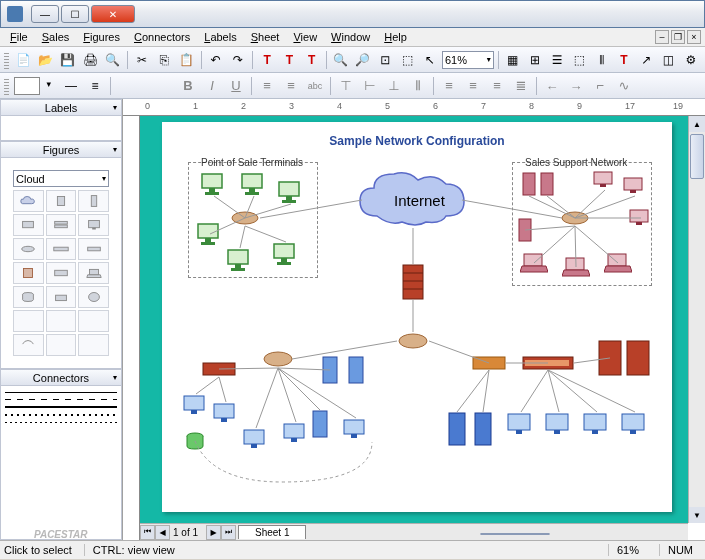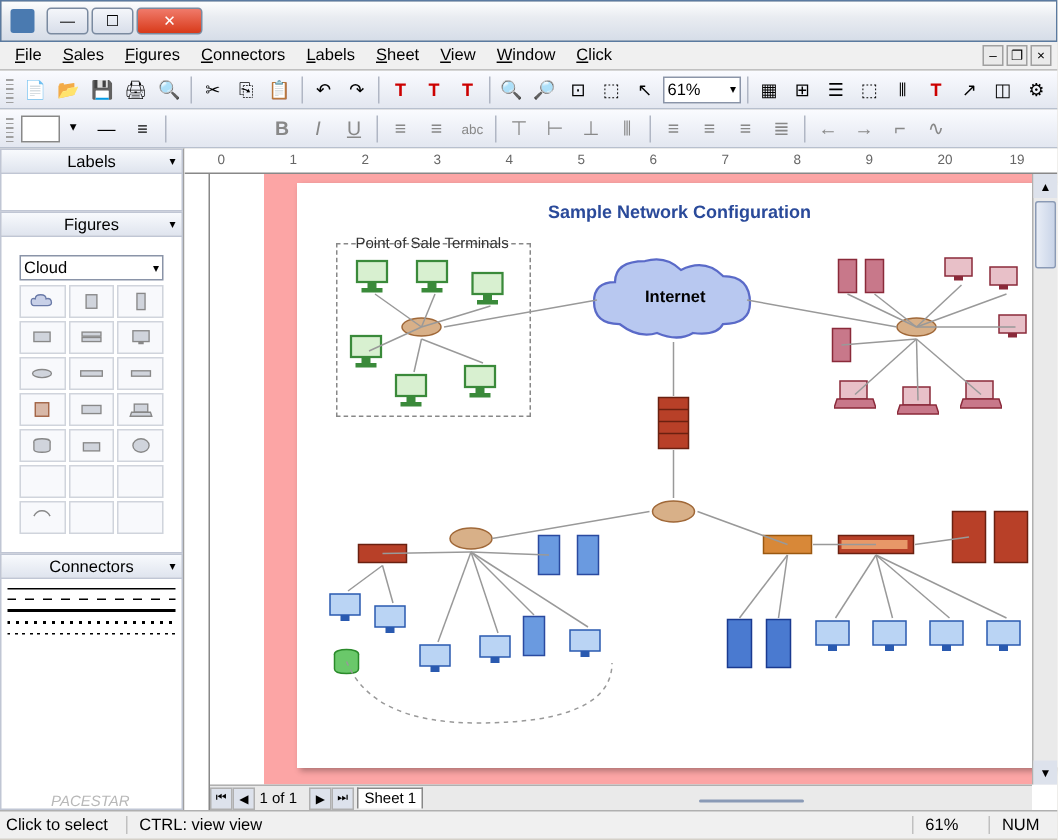--- a/index.html
+++ b/index.html
@@ -45,67 +45,67 @@
 .conn-line{height:1px;background:#000;}
 .conn-line.dash{background:repeating-linear-gradient(90deg,#000 0 6px,transparent 6px 12px);}
 .conn-line.dot{background:repeating-linear-gradient(90deg,#000 0 2px,transparent 2px 6px);height:2px;}
 .conn-line.ddot{background:repeating-linear-gradient(90deg,#000 0 2px,transparent 2px 5px);}
 
 
 .canvas-wrap{flex:1;background:#fff;position:relative;overflow:hidden;}
 .ruler-h{height:17px;background:#fff;border-bottom:1px solid #888;position:relative;font-size:9px;color:#666;}
 .ruler-h span{position:absolute;top:2px;}
 .ruler-v{width:17px;background:#fff;border-right:1px solid #888;position:absolute;left:0;top:17px;bottom:0;}
-.canvas-inner{position:absolute;left:17px;top:17px;right:17px;bottom:17px;background:#fca5a5;margin-left:36px;}
+.canvas-inner{position:absolute;left:17px;top:17px;right:17px;bottom:17px;background:#14b8a6;}
 .page{position:absolute;left:22px;top:6px;width:510px;height:390px;background:#fff;box-shadow:2px 2px 4px rgba(0,0,0,0.3);}
 .scroll-v{position:absolute;right:0;top:17px;bottom:17px;width:17px;background:#eaeaea;border-left:1px solid #b0b0b0;}
 .scroll-v .thumb{position:absolute;left:1px;right:1px;top:18px;height:45px;background:linear-gradient(90deg,#e8edf6,#c9d4e8);border:1px solid #8a9ab6;border-radius:2px;}
 .scroll-v .arr{position:absolute;left:0;right:0;height:16px;background:#dde2ec;display:flex;align-items:center;justify-content:center;font-size:8px;}
 .scroll-h{position:absolute;left:17px;right:17px;bottom:0;height:17px;background:#eaeaea;border-top:1px solid #b0b0b0;display:flex;align-items:center;}
 .scroll-h .nav{display:flex;gap:0;height:15px;}
 .scroll-h .nav div{width:15px;border:1px solid #b0b0b0;background:#dde2ec;display:flex;align-items:center;justify-content:center;font-size:8px;}
 .scroll-h .pg{width:36px;font-size:10px;padding:0 3px;}
-.scroll-h .tab{background:#fff;border:1px solid #888;border-bottom:none;padding:1px 4px;font-size:10px;margin-left:2px;}
+.scroll-h .tab{background:#fff;border:1px solid #888;border-bottom:none;padding:1px 16px;font-size:10px;margin-left:2px;}
 .scroll-h .track{flex:1;position:relative;margin:0 15px;}
 .scroll-h .thumb2{position:absolute;top:1px;bottom:1px;left:45%;width:70px;background:linear-gradient(#e8edf6,#c9d4e8);border:1px solid #8a9ab6;border-radius:2px;}
 
 
 .pg-title{position:absolute;top:12px;left:0;right:0;text-align:center;font-weight:bold;font-size:12px;color:#2a4a9a;}
 .grp-box{position:absolute;border:1px dashed #888;}
 .grp-label{position:absolute;top:-6px;left:12px;font-size:10px;color:#333;background:transparent;text-align:center;}
 .cloud{position:absolute;}
 .cloud svg{width:120px;height:66px;}
-.cloud-label{position:absolute;font-size:11px;font-weight:700;}
+.cloud-label{position:absolute;font-size:15px;font-weight:400;}
 .device{position:absolute;}
 
 
 .statusbar{height:19px;background:#f0f0f0;border-top:1px solid #b0b0b0;display:flex;align-items:center;font-size:11px;padding:0 4px;gap:12px;position:relative;}
 .statusbar .cell{border-left:1px solid #c0c0c0;padding:0 8px;}
-.logo{position:absolute;left:2px;bottom:20px;font-size:10px;color:#b8b8b8;font-style:italic;font-weight:normal;padding-left:32px;}
+.logo{position:absolute;left:2px;bottom:20px;font-size:10px;color:#b8b8b8;font-style:italic;font-weight:bold;padding-left:32px;}
 </style>
 </head>
 <body>
 
 <div class="titlebar">
   <div class="icon"></div>
   <div class="winbtn">—</div>
   <div class="winbtn">☐</div>
   <div class="winbtn close">✕</div>
 </div>
 
 <div class="menubar">
   <span>File</span>
   <span>Sales</span>
   <span>Figures</span>
   <span>Connectors</span>
   <span>Labels</span>
   <span>Sheet</span>
   <span>View</span>
   <span>Window</span>
-  <span>Click</span>
+  <span>Help</span>
   <div class="mdi-ctrl">
     <div>–</div>
     <div>❐</div>
     <div>×</div>
   </div>
 </div>
 
 <div class="toolbar">
   <div class="tb-grip"></div>
   <div class="tbtn">📄</div>
@@ -299,21 +299,21 @@
       <span style="left:22px">0</span>
       <span style="left:70px">1</span>
       <span style="left:118px">2</span>
       <span style="left:166px">3</span>
       <span style="left:214px">4</span>
       <span style="left:262px">5</span>
       <span style="left:310px">6</span>
       <span style="left:358px">7</span>
       <span style="left:406px">8</span>
       <span style="left:454px">9</span>
-      <span style="left:502px">20</span>
+      <span style="left:502px">17</span>
       <span style="left:550px">19</span>
     </div>
     <div class="ruler-v"></div>
     <div class="canvas-inner">
       <div class="page">
         <div class="pg-title">Sample Network Configuration</div>
 
         <div class="grp-box" style="left:26px;top:40px;width:130px;height:116px">
           <div class="grp-label">Point of Sale Terminals</div>
         </div>
@@ -353,20 +353,23 @@
             <ellipse cx="15" cy="8" rx="13" ry="6" fill="#d8b088" stroke="#a06838"></ellipse>
           </svg>
 
         <div class="cloud" style="left:190px;top:44px">
           <svg viewBox="0 0 120 66">
               <path d="M25 50 Q8 50 8 35 Q8 22 22 22 Q22 8 42 8 Q56 4 66 14 Q82 6 94 18 Q112 18 112 36 Q112 50 94 50 Q90 58 74 56 Q64 62 50 56 Q38 60 25 50 Z" fill="#b8c8f0" stroke="#5a6ac8" stroke-width="1.5"></path>
             </svg>
           <div class="cloud-label" style="left:42px;top:26px">Internet</div>
         </div>
 
+        <div class="grp-box" style="left:350px;top:40px;width:140px;height:124px">
+          <div class="grp-label">Sales Support Network</div>
+        </div>
 
         <svg class="device" style="left:360px;top:50px;width:14px;height:24px">
             <rect x="1" y="1" width="12" height="22" fill="#c8788a" stroke="#8a2a3a"></rect>
           </svg>
         <svg class="device" style="left:378px;top:50px;width:14px;height:24px">
             <rect x="1" y="1" width="12" height="22" fill="#c8788a" stroke="#8a2a3a"></rect>
           </svg>
         <svg class="device" style="left:430px;top:48px;width:26px;height:20px">
             <rect x="2" y="2" width="18" height="12" fill="#e8c0c8" stroke="#8a2a3a"></rect>
             <rect x="8" y="14" width="6" height="3" fill="#8a2a3a"></rect>

